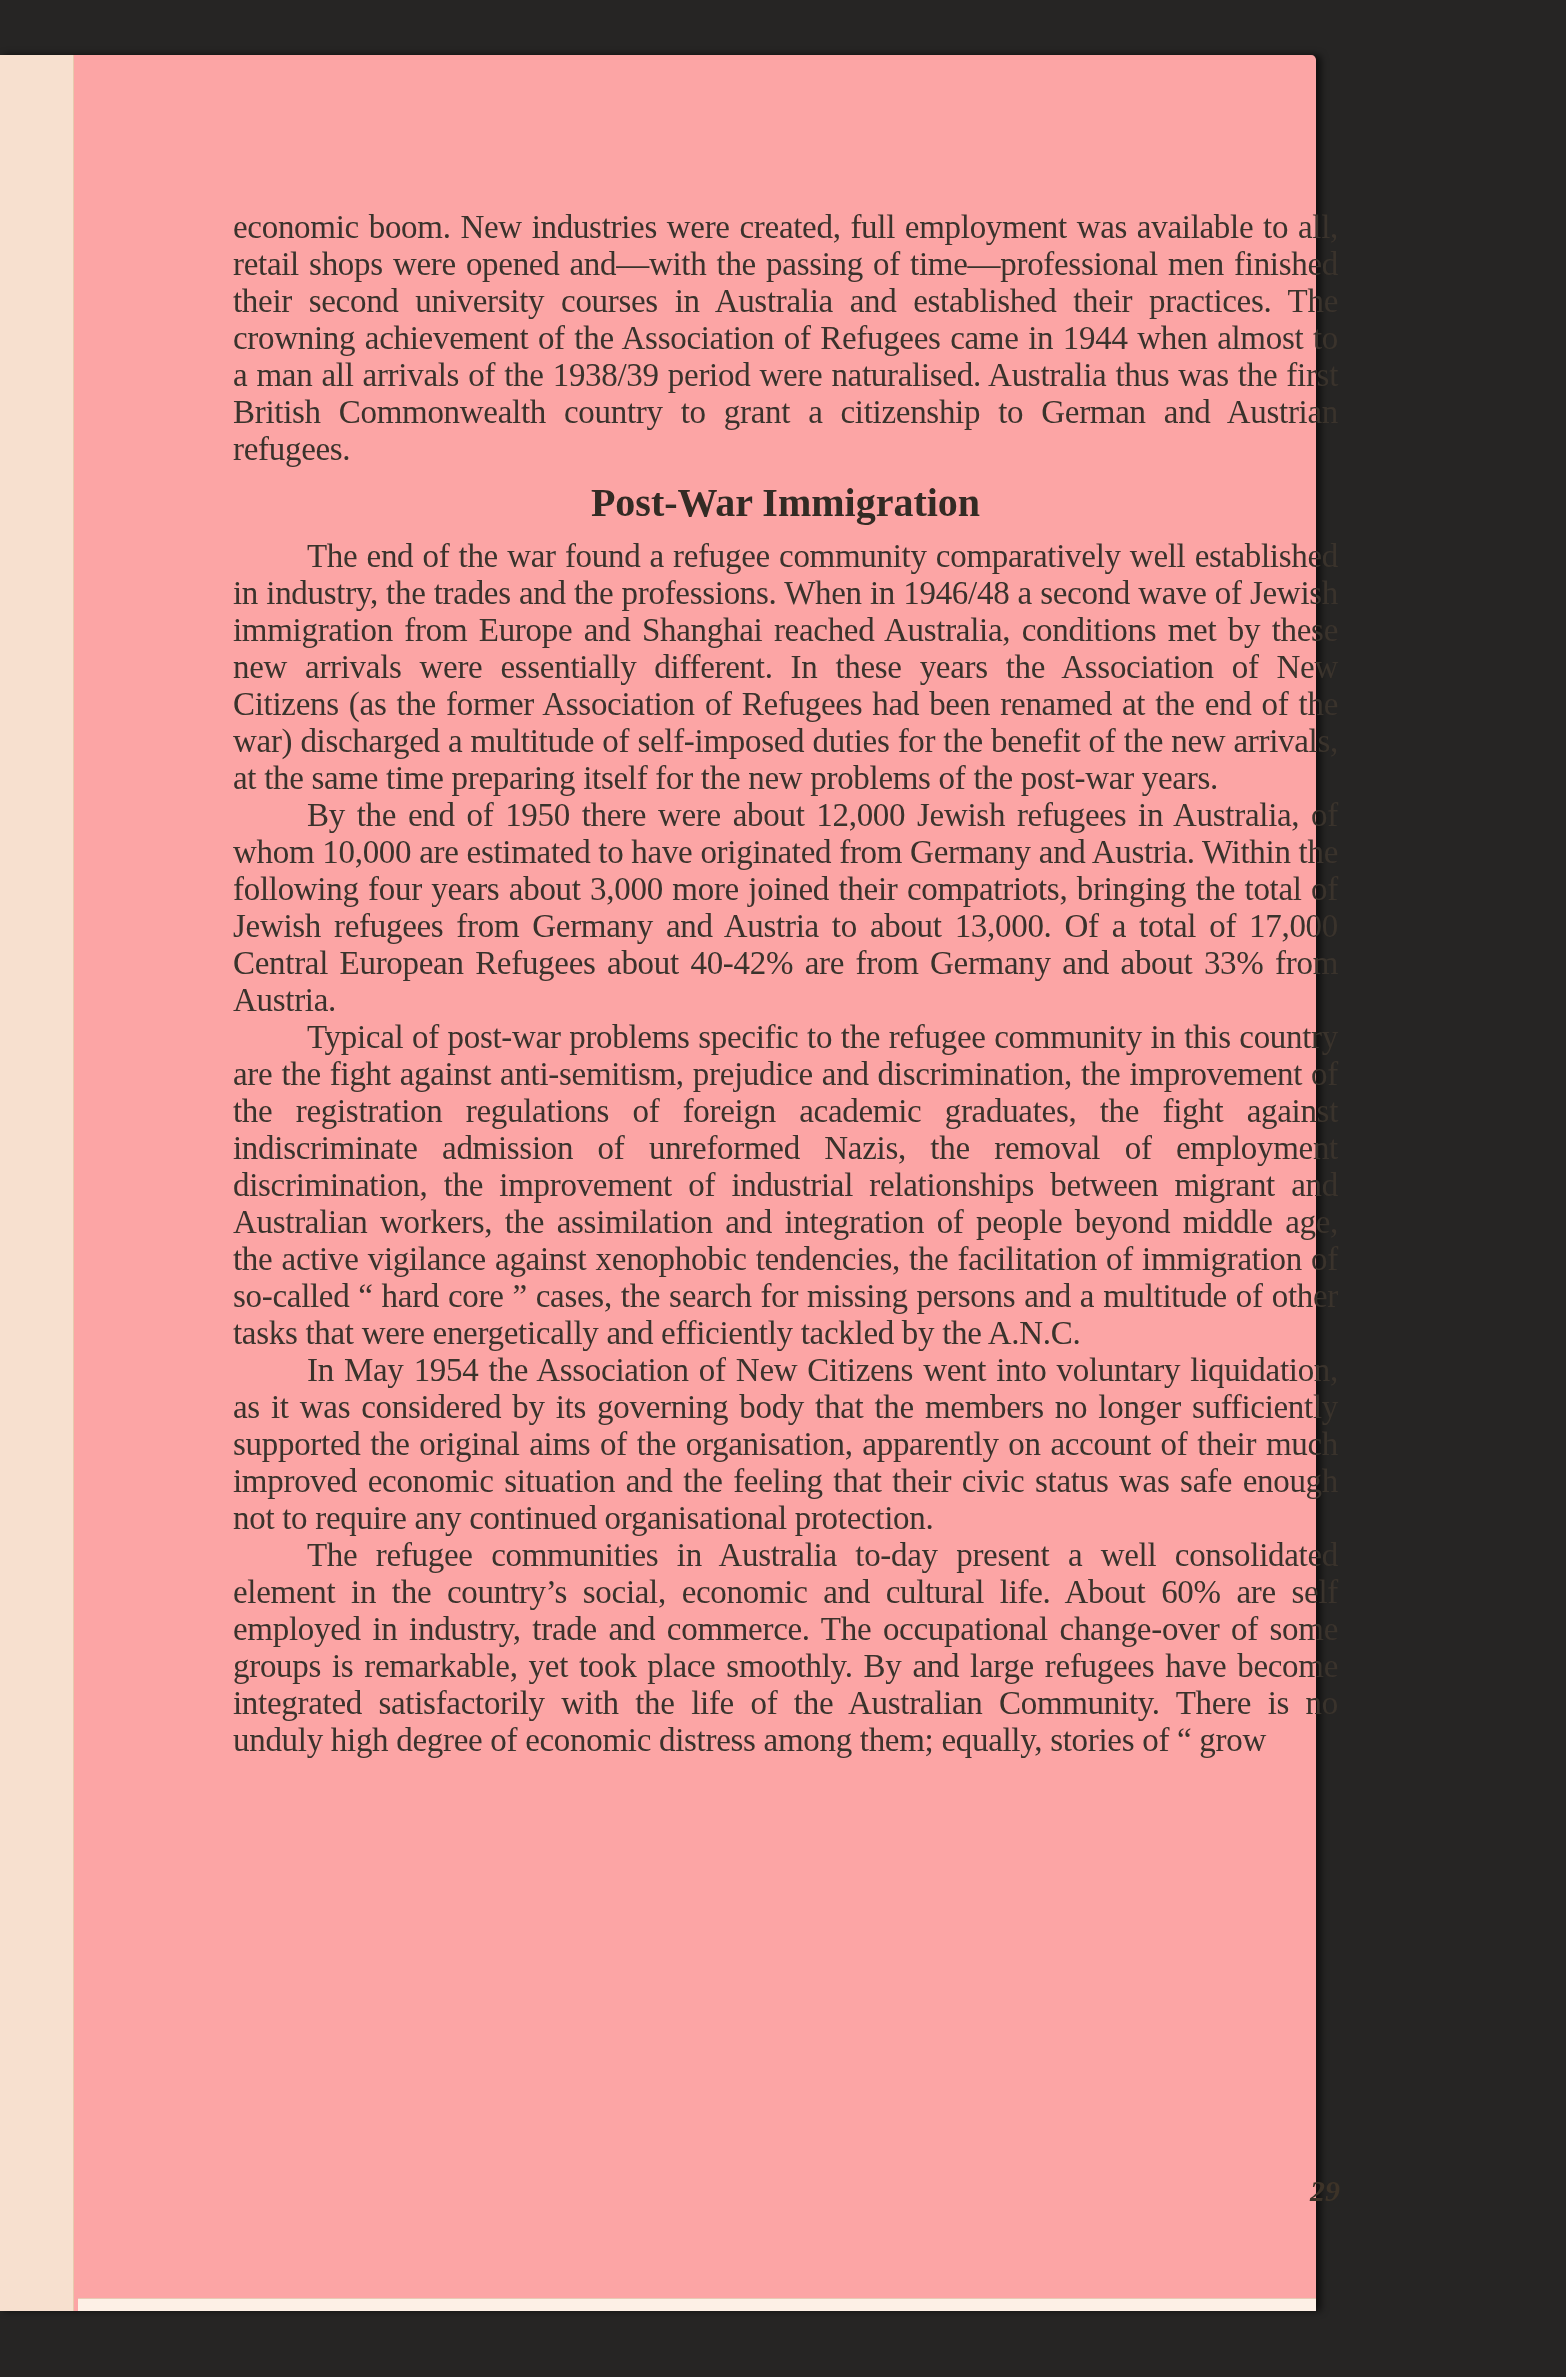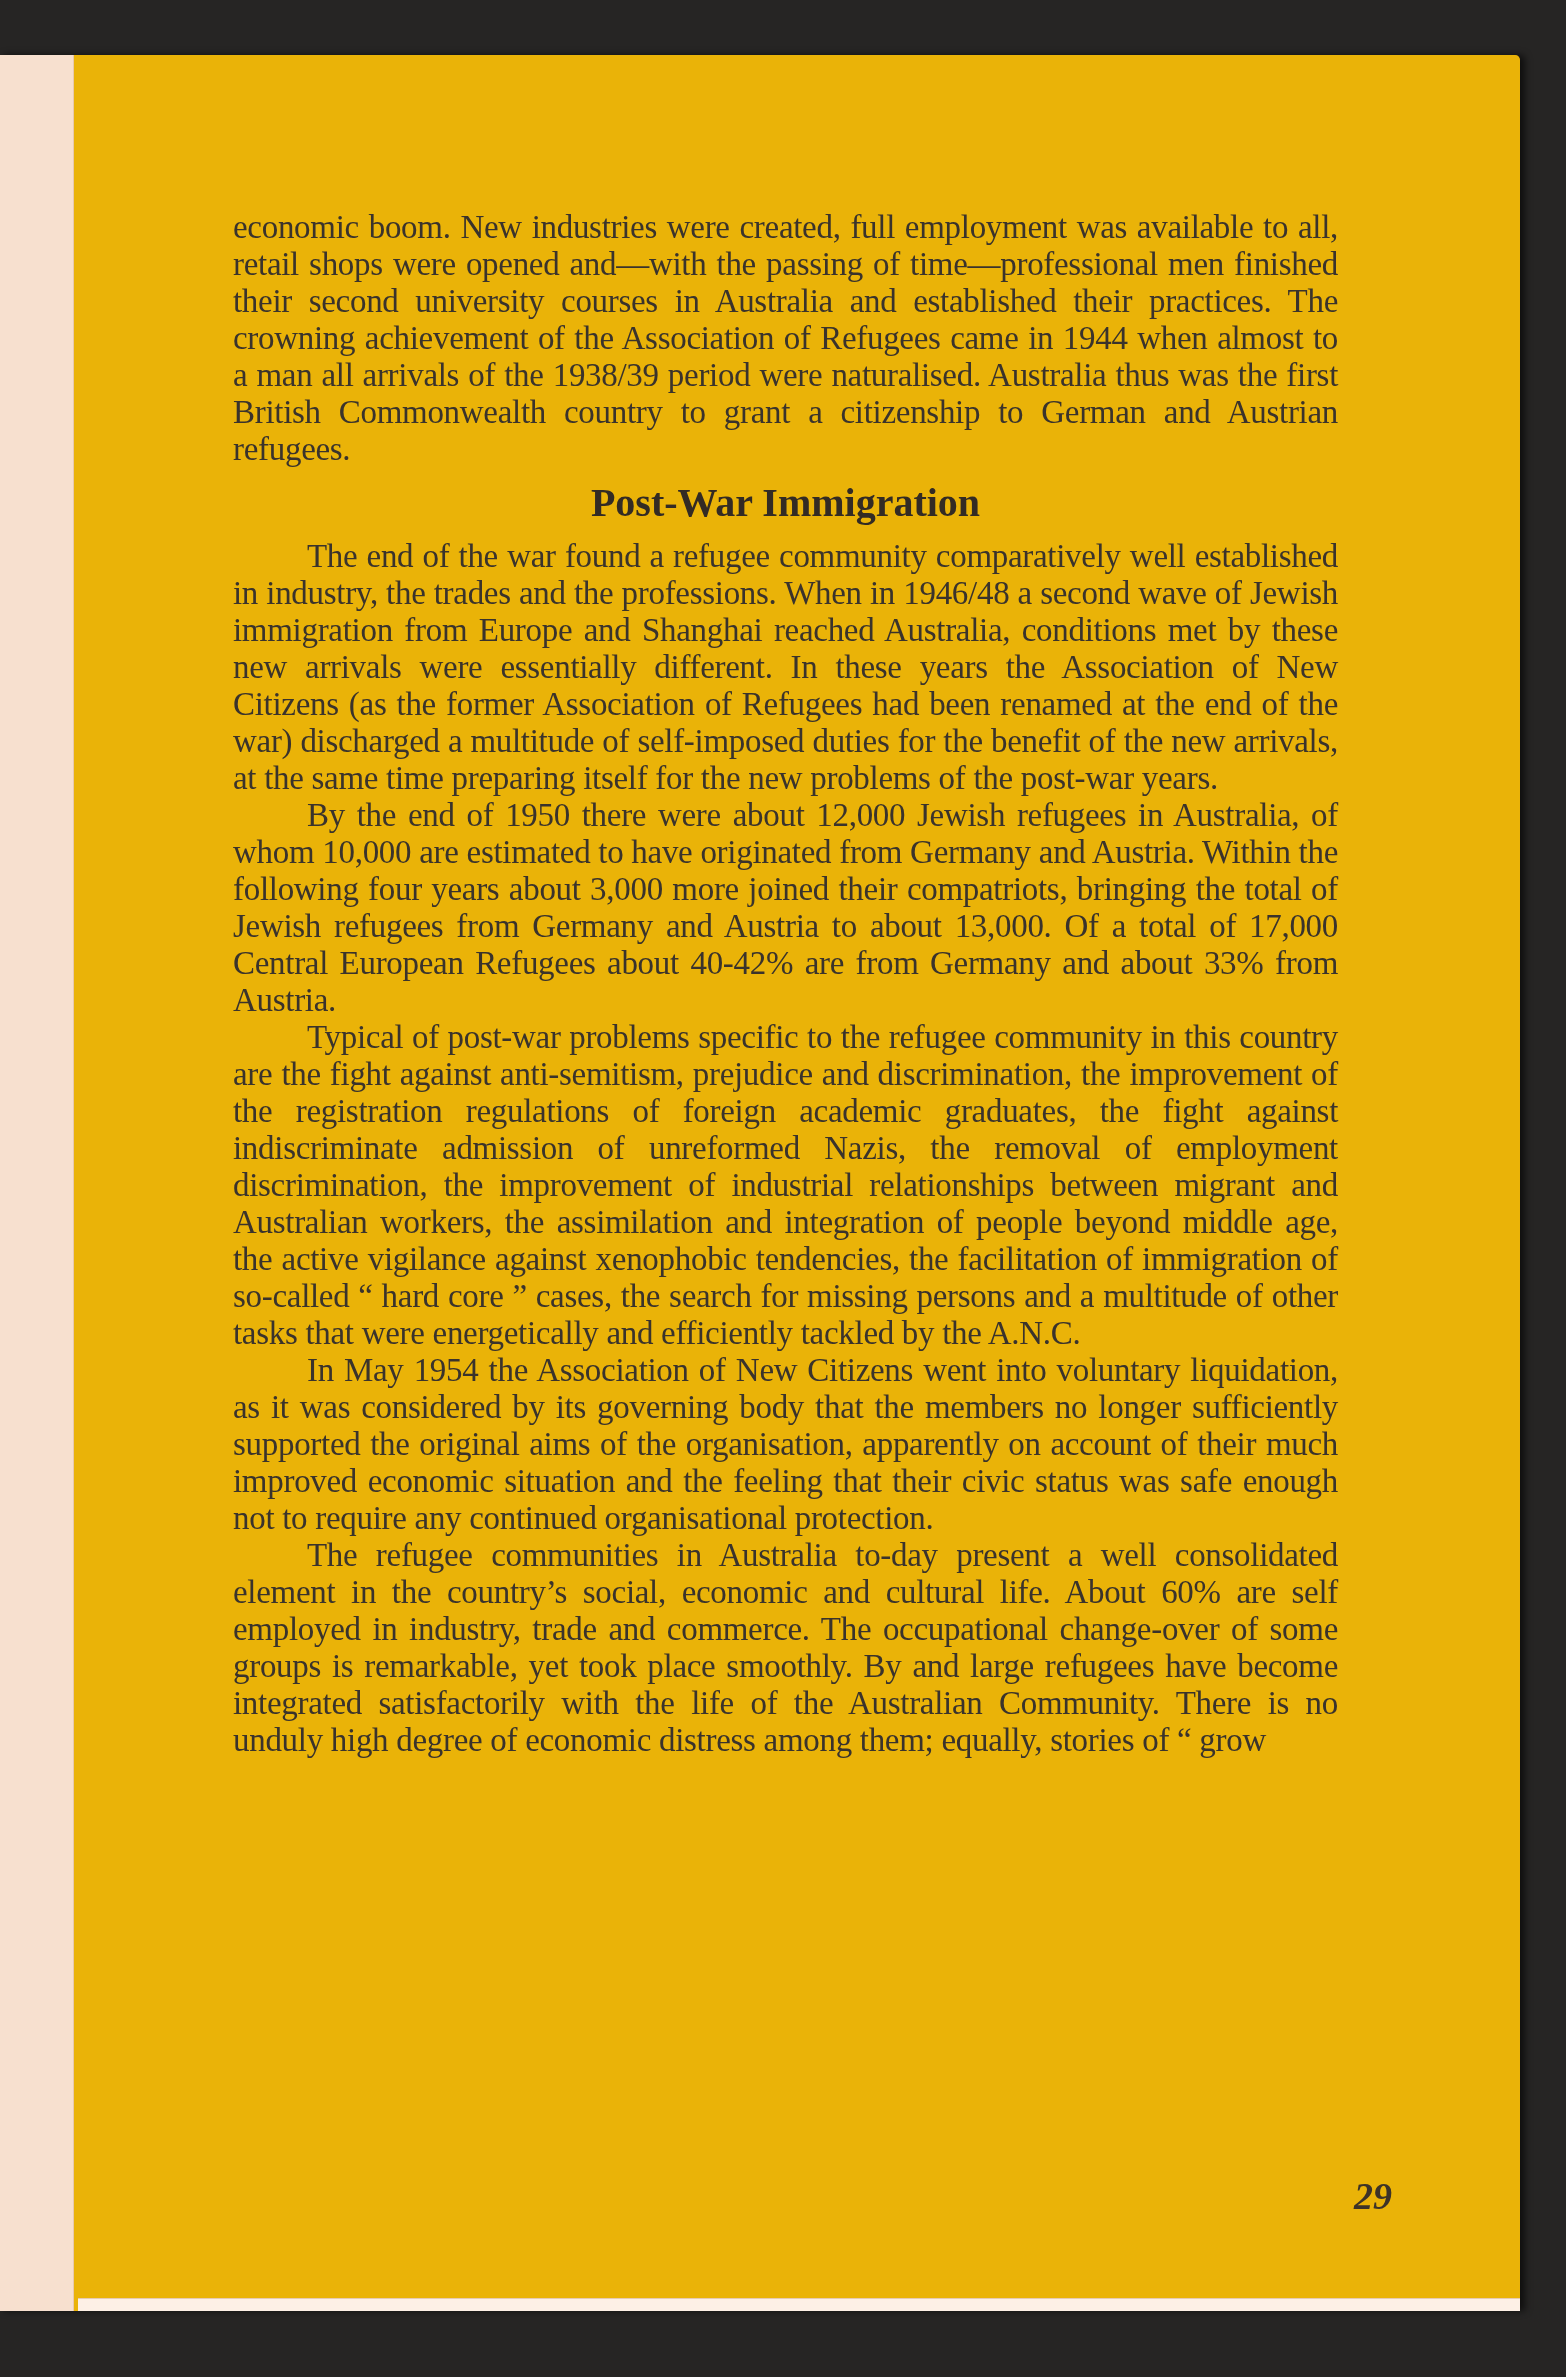--- a/index.html
+++ b/index.html
@@ -11,23 +11,23 @@
       height: 2377px;
       background: #262524;
       position: relative;
       overflow: hidden;
       font-family: "Liberation Serif", "DejaVu Serif", serif;
     }
     .page {
       position: absolute;
       left: 0;
       top: 55px;
-      width: 1520px;
+      width: 1316px;
       height: 2256px;
-      background: #eab308;
+      background: #fca5a5;
       border-top-right-radius: 4.7px;
       box-shadow: 4.7px 0 7.8px rgba(0,0,0,0.6);
     }
     .page-left-strip {
       position: absolute;
       left: 0;
       top: 0;
       width: 73px;
       height: 100%;
       background: #f7e0cf;
@@ -66,25 +66,24 @@
       font-size: 40px;
       line-height: 37px;
       margin: 15.7px 0 17px 0 !important;
       color: #332b24;
       letter-spacing: 0;
     }
     .page-number {
       position: absolute;
       left: 1310px;
       top: 2119px;
-      font-size: 38px;
+      font-size: 30px;
       font-weight: bold;
       font-style: italic;
       color: #3d3328;
-      margin-left: 44px;
     }
   </style>
 </head>
 <body>
 
 <div class="page">
   <div class="page-left-strip"></div>
 
   <div class="text-column">
     <p>economic boom. New industries were created, full employment was available to all, retail shops were opened and—with the passing of time—professional men finished their second university courses in Australia and established their practices. The crowning achievement of the Association of Refugees came in 1944 when almost to a man all arrivals of the 1938/39 period were naturalised. Australia thus was the first British Commonwealth country to grant a citizenship to German and Austrian refugees.</p>

